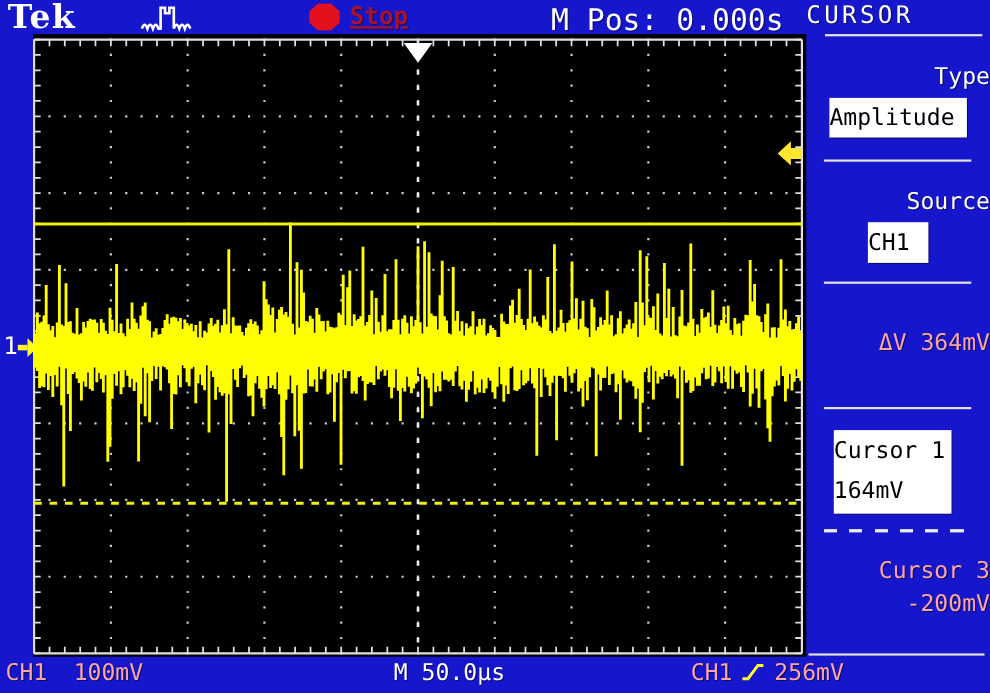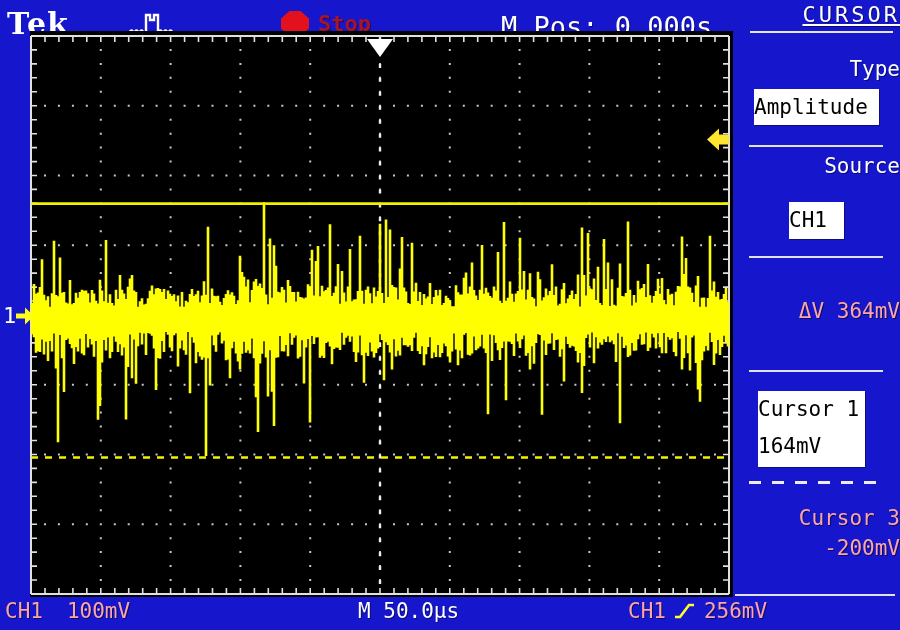--- a/index.html
+++ b/index.html
@@ -1,38 +1,38 @@
 <!DOCTYPE html>
 <html><head>
 <meta charset="utf-8">
 <style>
   html,body{margin:0;padding:0;width:900px;height:630px;overflow:hidden;background:#1616CC;}
   #scope{position:relative;width:900px;height:630px;background:#1616CC;
          font-family:"DejaVu Sans Mono","Liberation Mono",monospace;}
   .wtxt{color:#fff;text-shadow:1px 1px 0 rgba(0,0,20,.5);}
   .ytxt{color:#fca5a5;text-shadow:1px 1px 0 rgba(0,0,20,.55);}
   
-  #topbar{position:absolute;left:0;top:8px;width:900px;height:31px;}
+  #topbar{position:absolute;left:0;top:0;width:900px;height:31px;}
   #tek-logo{position:absolute;left:7px;top:-2px;font-family:"DejaVu Serif","Liberation Serif",serif;
             font-weight:bold;font-size:30px;color:#fff;letter-spacing:1px;}
   #trig-glyph{position:absolute;left:126px;top:2px;}
   #stop-group{position:absolute;left:281px;top:3px;display:flex;align-items:center;gap:9px;}
   #stop-oct{width:28px;height:25px;background:#E3101E;
             clip-path:polygon(30% 0,70% 0,100% 30%,100% 70%,70% 100%,30% 100%,0 70%,0 30%);}
-  #stop-label{font-size:22px;font-weight:bold;color:#A5142C;text-shadow:1px 1px 0 rgba(40,0,10,.6);}
+  #stop-label{font-size:22px;font-weight:bold;color:#A5142C;text-shadow:1px 1px 0 rgba(40,0,10,.6);text-decoration:underline;}
   #mpos{position:absolute;left:501px;top:3px;font-size:27px;}
   
   #display{position:absolute;left:30px;top:31px;width:703px;height:566px;background:#000;}
   #display svg{display:block;}
   
   #ch-marker{position:absolute;left:3px;top:303px;display:flex;align-items:center;}
   #ch-marker .num{font-size:22px;color:#fff;}
   
   #sidebar{position:absolute;left:733px;top:0;width:167px;height:630px;}
-  .menu-title{position:absolute;left:0;width:167px;top:2px;text-align:right;font-size:22px;letter-spacing:3px;text-decoration:underline;}
+  .menu-title{position:absolute;left:0;width:167px;top:2px;text-align:left;font-size:22px;letter-spacing:3px;}
   .title-rule{position:absolute;left:17px;top:31px;width:143px;height:2px;background:#E6E6E6;}
   .mlabel{position:absolute;left:0;width:167px;text-align:right;font-size:21px;}
   .mbox{position:absolute;background:#fff;color:#000;text-align:left;font-size:21px;
         box-shadow:1px 1px 0 rgba(0,0,0,.4);}
   .rule{position:absolute;left:16px;width:134px;height:2px;background:#E2E2E2;}
   .rule.dashed{height:3px;background:repeating-linear-gradient(90deg,#ECECEC 0 12px,transparent 12px 23px);}
   
   #bottombar{position:absolute;left:0;top:597px;width:900px;height:33px;}
   #bb-ch{position:absolute;left:5px;top:2px;font-size:21px;display:flex;gap:24px;}
   #bb-time{position:absolute;left:358px;top:2px;font-size:21px;}
@@ -80,21 +80,21 @@
 
   <div id="sidebar">
     <div class="menu-title wtxt">CURSOR</div>
     <div class="title-rule"></div>
 
     <div class="mlabel wtxt" style="top:57px">Type</div>
     <div class="mbox" style="left:21px;top:89px;width:125px;height:36px;line-height:36px">Amplitude</div>
 
     <div class="rule" style="top:145px"></div>
 
-    <div class="mlabel wtxt" style="top:154px">Source</div>
+    <div class="mlabel wtxt" style="top:171px">Source</div>
     <div class="mbox" style="left:56px;top:202px;width:55px;height:37px;line-height:37px">CH1</div>
 
     <div class="rule" style="top:256px"></div>
 
     <div class="mlabel ytxt" style="top:299px">ΔV 364mV</div>
 
     <div class="rule" style="top:370px"></div>
 
     <div class="mbox" style="left:25px;top:391px;width:107px;height:76px;line-height:37px">
       <div>Cursor 1</div>

